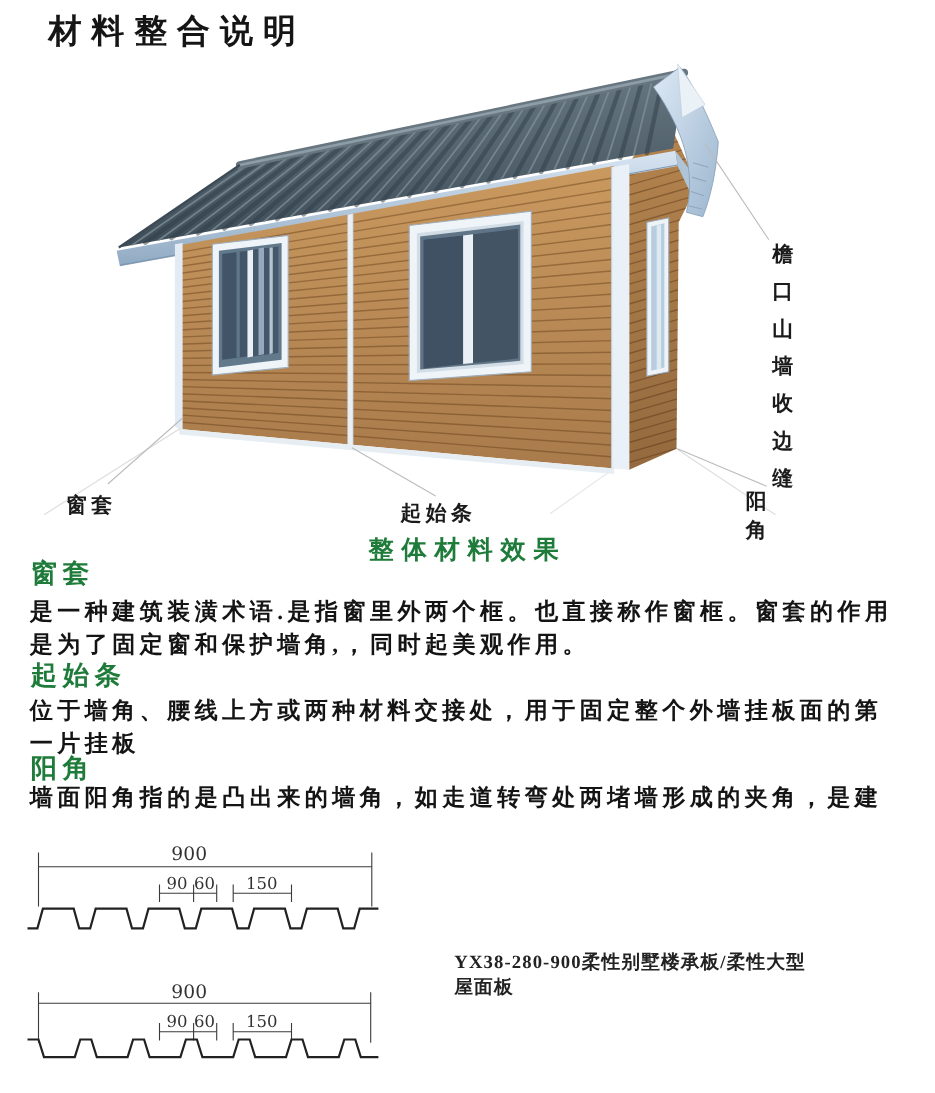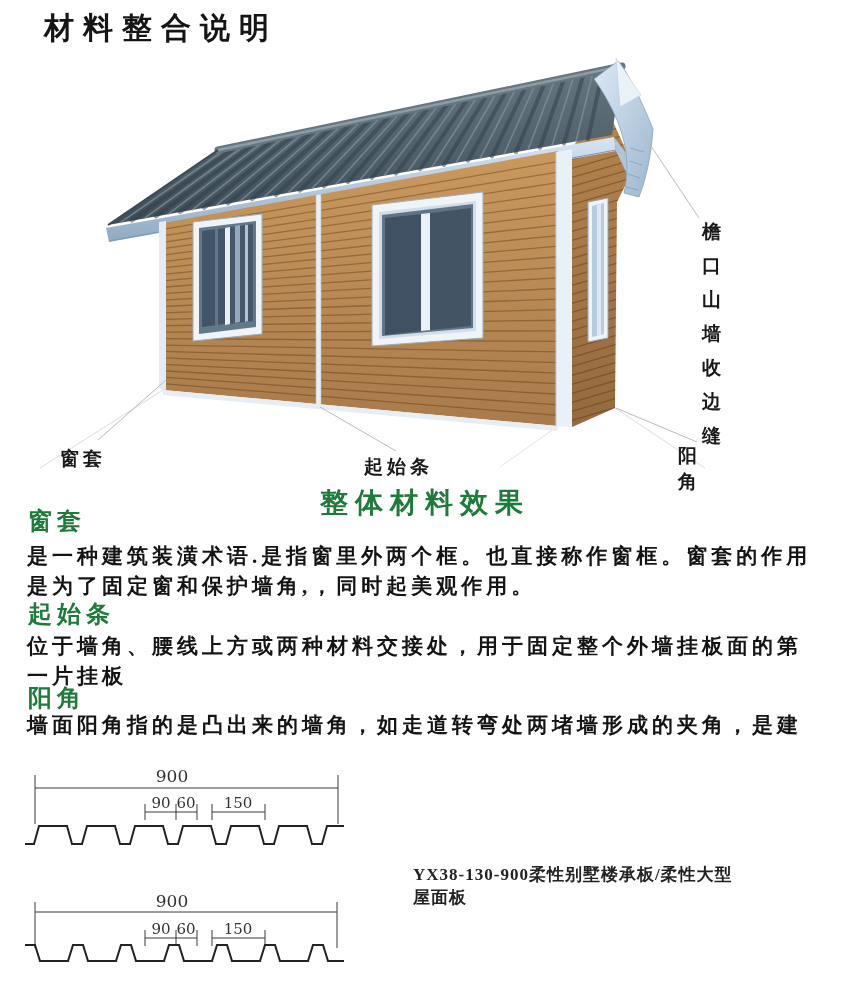--- a/index.html
+++ b/index.html
@@ -5,21 +5,21 @@
   html,body{margin:0;padding:0;background:#ffffff;}
   .page{position:relative;width:850px;height:994px;background:#fff;overflow:hidden;
         font-family:"Liberation Serif",serif;color:#111;}
   .title{position:absolute;left:24px;top:8px;font-size:30px;font-weight:700;
          letter-spacing:9px;color:#151515;margin-left:20px;}
   .figure{position:absolute;left:0;top:55px;width:702px;height:425px;}
   .figure svg{position:absolute;left:0;top:0;}
   .callout{position:absolute;font-size:19px;letter-spacing:4px;color:#1a1a1a;font-weight:600;}
   .callout.two-line{line-height:34px;}
   .overview-heading{position:absolute;top:484px;left:0;width:850px;text-align:center;
-         font-size:28px;font-weight:700;letter-spacing:7px;color:#1e7b3a;}
+         font-size:23px;font-weight:700;letter-spacing:7px;color:#1e7b3a;}
   .term{position:absolute;left:28px;font-size:24px;font-weight:700;letter-spacing:5px;color:#1e7b3a;}
   .desc{position:absolute;left:27px;font-size:21px;letter-spacing:4px;color:#141414;
         white-space:nowrap;font-weight:600;}
   .drawings{position:absolute;left:0;top:760px;width:734px;height:234px;}
   .drawings svg{position:absolute;left:0;top:0;}
   .caption{position:absolute;left:413px;top:103px;font-size:17px;letter-spacing:1px;
         color:#222;font-weight:600;}
   svg text{font-family:"DejaVu Serif",serif;fill:#333;}
 </style>
 </head>
@@ -297,16 +297,16 @@
         <line x1="145" y1="178" x2="197" y2="178"></line>
         <line x1="212" y1="178" x2="265" y2="178"></line>
         <path id="profile-2" d="M25,185 L35,185 L40,201 L68,201 L73,185 L83,185 L88,201 L116,201 L121,185 L131,185 L136,201 L164,201 L169,185 L179,185 L184,201 L212,201 L217,185 L227,185 L232,201 L260,201 L265,185 L275,185 L280,201 L308,201 L313,185 L323,185 L328,201 L356,201 L361,185" stroke="#222" stroke-width="2" clip-path="url(#profClip)"></path>
       </g>
       <text x="172" y="147" font-size="17" text-anchor="middle">900</text>
       <text x="161" y="174" font-size="15" text-anchor="middle">90</text>
       <text x="186" y="174" font-size="15" text-anchor="middle">60</text>
       <text x="238" y="174" font-size="15" text-anchor="middle">150</text>
     </svg>
 
-    <div class="caption">YX38-130-900柔性别墅楼承板/柔性大型屋面板</div>
+    <div class="caption">YX38-280-900柔性别墅楼承板/柔性大型屋面板</div>
   </div>
 
 </div>
 
 </body></html>

